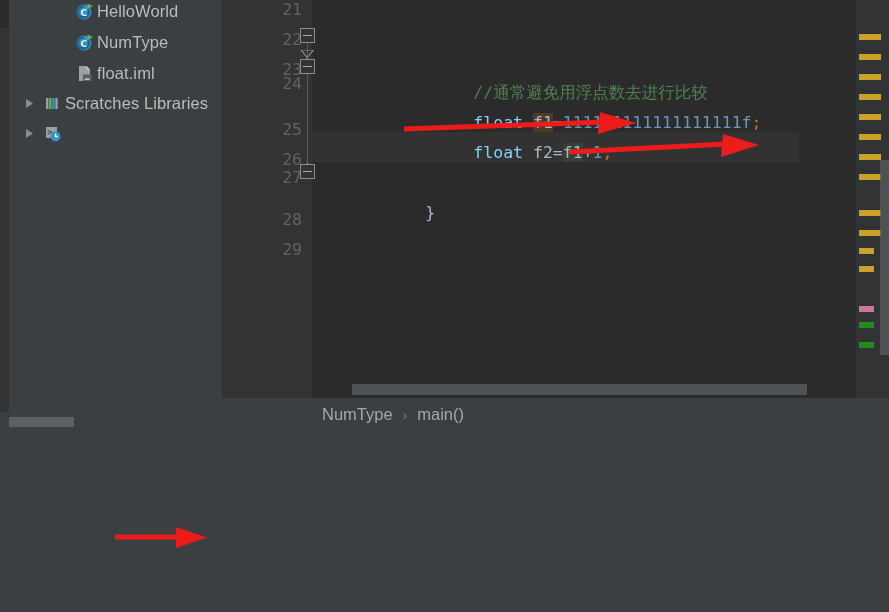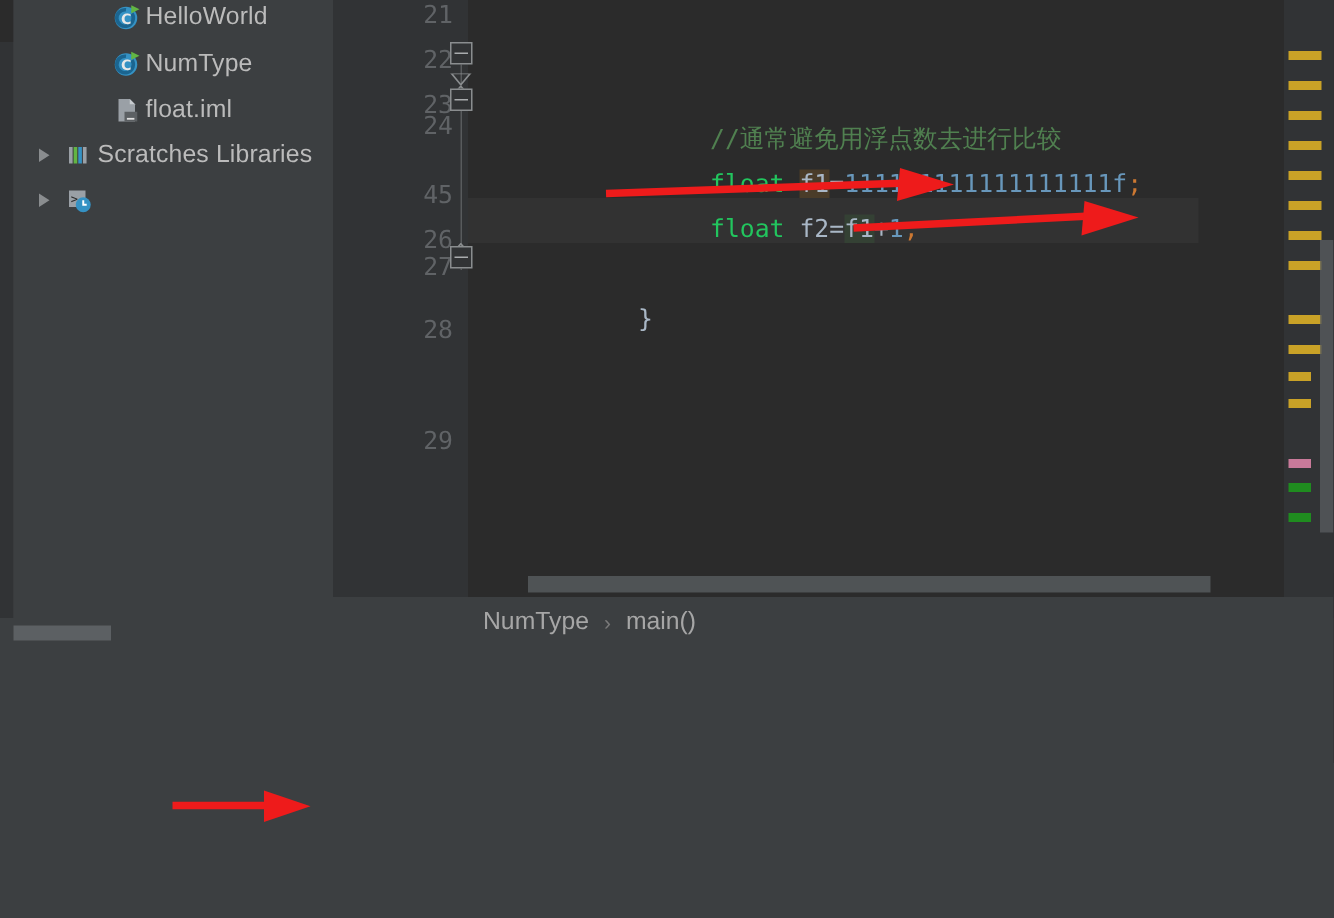--- a/index.html
+++ b/index.html
@@ -35,21 +35,21 @@
   .foldbox{position:absolute;left:78px;width:15px;height:15px;border:1px solid #8a8d8f;background:#313335;box-sizing:border-box;}
   .foldbox::after{content:"";position:absolute;left:2px;top:6px;width:9px;height:1px;background:#a9acae;}
   .fold-tri-dn{position:absolute;left:78px;width:15px;height:8px;}
   .fold-tri-up{position:absolute;left:78px;width:15px;height:8px;}
 
   .code{position:absolute;left:90px;top:0;width:577px;height:380px;overflow:hidden;
         font-family:"DejaVu Sans Mono", monospace;font-size:16.5px;}
   .cl{position:absolute;left:0;white-space:pre;height:30px;line-height:30px;}
   .cur-line{position:absolute;left:0;top:132px;width:577px;height:30px;background:#323232;}
   .cmt{color:#508050;}
-  .kw{color:#22c55e;}
+  .kw{color:#7dd3fc;}
   .num{color:#6897bb;}
   .ident{color:#a9b7c6;}
   .field-it{color:#9876aa;font-style:italic;}
   .semi{color:#cc7832;}
   .hl-write{background:#4a3c29;}
   .hl-read{background:#344134;}
 
   
   .h-scroll-track{position:absolute;left:90px;top:382px;width:577px;height:14px;background:#2b2b2b;}
   .h-scroll-thumb{position:absolute;left:40px;top:2px;width:455px;height:11px;background:#4f5355;}
@@ -158,25 +158,25 @@
 
     <div class="editor">
 
       <div class="cur-line"></div>
 
       <div class="gutter">
         <div class="lnum" style="top:0px;">21</div>
         <div class="lnum" style="top:30px;">22</div>
         <div class="lnum" style="top:60px;">23</div>
         <div class="lnum" style="top:74px;">24</div>
-        <div class="lnum" style="top:120px;">45</div>
+        <div class="lnum" style="top:120px;">25</div>
         <div class="lnum" style="top:150px;">26</div>
         <div class="lnum" style="top:168px;">27</div>
         <div class="lnum" style="top:210px;">28</div>
-        <div class="lnum" style="top:240px;margin-top:44px;">29</div>
+        <div class="lnum" style="top:240px;">29</div>
 
         <div class="foldline"></div>
         <div class="foldbox" style="top:28px;"></div>
         <div class="fold-tri-dn" style="top:44px;">
           <svg width="15" height="8" viewBox="0 0 15 8">
               <path d="M1 0 L13.5 0 L7.2 7.5 Z" fill="none" stroke="#8a8d8f" stroke-width="1.1"></path>
             </svg>
         </div>
         <div class="fold-tri-up" style="top:52px;">
           <svg width="15" height="8" viewBox="0 0 15 8">

